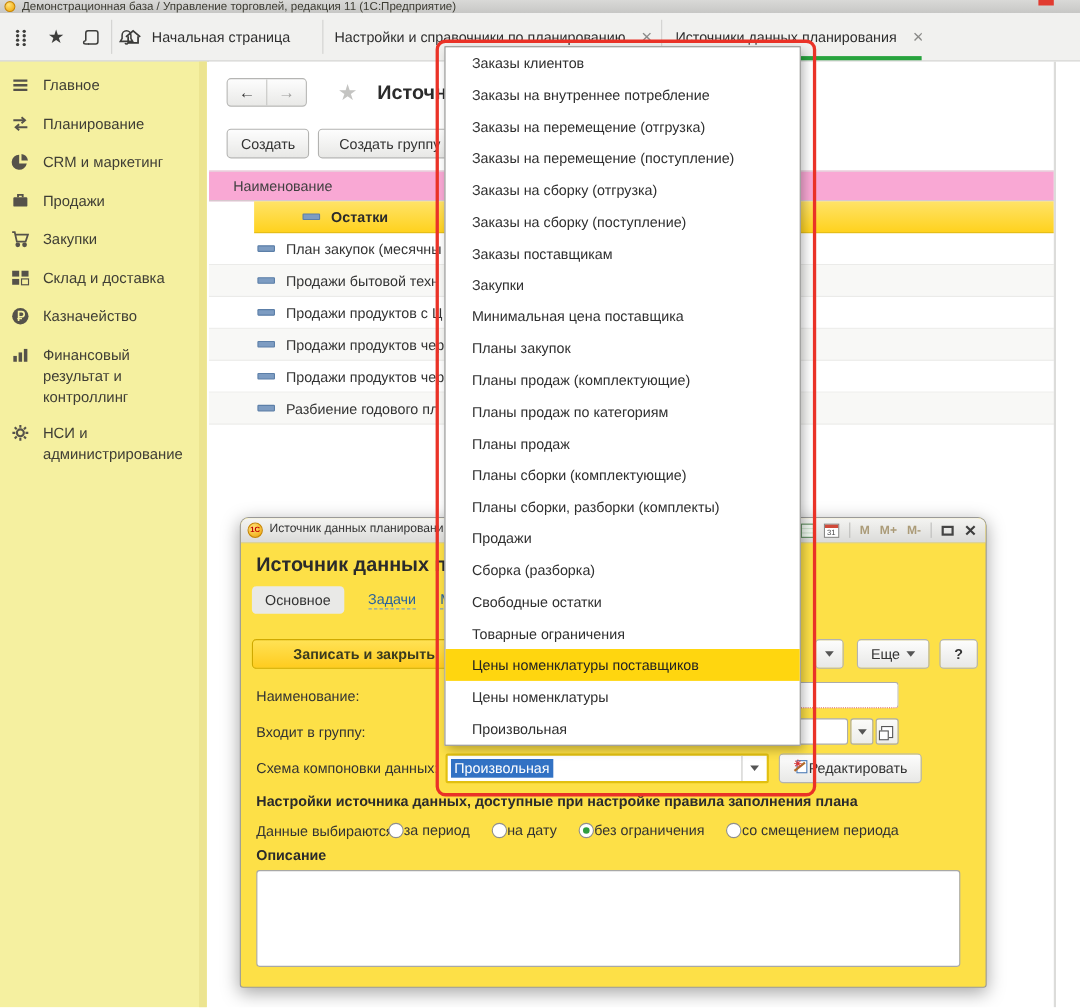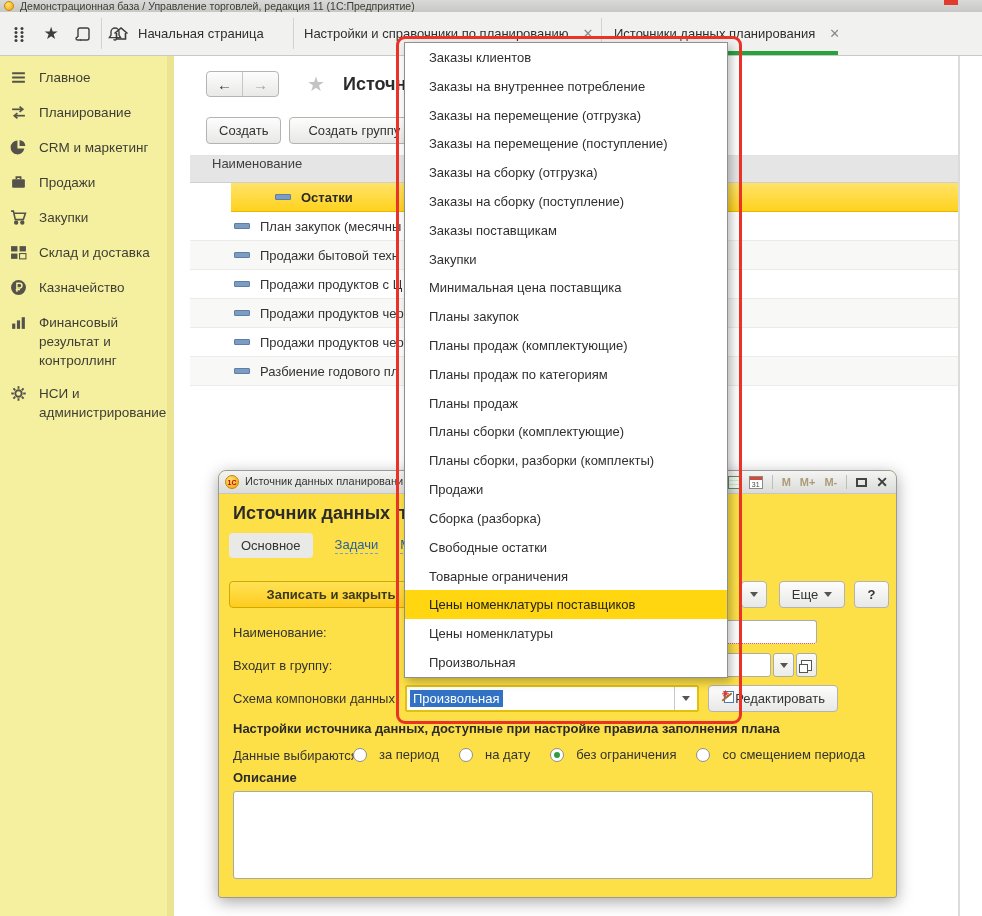--- a/index.html
+++ b/index.html
@@ -16,42 +16,42 @@
   .tabbar{position:absolute;left:0;top:12px;width:982px;height:44px;background:#f1f1ef;
     border-bottom:1px solid #c9c9c7;box-sizing:border-box;}
   .qicons{position:absolute;left:0;top:0;height:43px;display:flex;align-items:center;gap:14px;padding:0 10px;}
   .qicon{width:18px;height:18px;display:flex;align-items:center;justify-content:center;color:#3e3e3c;}
   .tabsep{position:absolute;top:6px;width:1px;height:31px;background:#d2d2d0;}
   .tab{position:absolute;top:0;height:43px;display:flex;align-items:center;gap:8px;padding:0 10px;box-sizing:border-box;white-space:nowrap;overflow:hidden;}
   .tab .tlabel{color:#2e2e2e;}
   .tab .tclose{color:#8a8a88;font-size:13px;margin-left:6px;}
   .tab-active-underline{position:absolute;left:0;right:0;bottom:0;height:4px;background:#27a33d;}
   
-  .sidebar{position:absolute;left:0;top:56px;width:174px;height:860px;background:#f5f0a0;box-sizing:border-box;padding-top:12px;}
+  .sidebar{position:absolute;left:0;top:56px;width:188px;height:860px;background:#f5f0a0;box-sizing:border-box;padding-top:12px;}
   .sidebar-strip{position:absolute;right:0;top:0;width:7px;height:100%;background:#ece490;}
   .side-item{display:flex;align-items:flex-start;gap:12px;padding:0 8px 0 10px;margin-bottom:14px;min-height:21px;cursor:default;}
   .side-item .sicon{width:17px;height:17px;flex:0 0 17px;margin-top:1px;color:#55524a;}
   .side-item .slabel{color:#3f3e35;font-size:13.5px;line-height:19px;}
   
   .content{position:absolute;left:190px;top:56px;width:792px;height:860px;background:#fff;}
   .vline-right{position:absolute;left:958px;top:56px;width:2px;height:860px;background:#dcdcda;}
   .navrow{position:absolute;left:0;top:14px;height:28px;display:flex;align-items:center;}
   .navbtns{display:flex;margin-left:16px;border:1px solid #b5b5b3;border-radius:4px;overflow:hidden;background:linear-gradient(#fdfdfd,#e9e9e7);}
   .navbtn{width:35px;height:24px;display:flex;align-items:center;justify-content:center;font-size:15px;}
   .navbtn+.navbtn{border-left:1px solid #c6c6c4;}
   .nav-back{color:#3a3a3a;} .nav-fwd{color:#a0a09e;}
   .fav-star{margin-left:28px;font-size:20px;color:#c4c4c2;}
   .page-title{margin-left:18px;font-size:18px;font-weight:600;color:#2b2b2b;white-space:nowrap;}
   .btn{display:inline-flex;align-items:center;justify-content:center;height:27px;padding:0 12px;
     background:linear-gradient(#fdfdfd,#e8e8e6);border:1px solid #b3b3b1;border-radius:4px;color:#333;box-sizing:border-box;white-space:nowrap;}
   .cmdrow{position:absolute;left:16px;top:61px;display:flex;gap:8px;}
   
   .table{position:absolute;left:0;top:99px;width:768px;}
-  .thead{height:28px;background:#e5e5e5;border-top:1px solid #e2e2e0;border-bottom:1px solid #cfcfcd;
-    display:flex;padding-left:22px;color:#3f3f3f;box-sizing:border-box;}
+  .thead{height:28px;background:#f9a8d4;border-top:1px solid #e2e2e0;border-bottom:1px solid #cfcfcd;
+    display:flex;align-items:center;padding-left:22px;color:#3f3f3f;box-sizing:border-box;}
   .trow{height:29px;display:flex;align-items:center;border-bottom:1px solid #ebebe9;box-sizing:border-box;}
   .trow:nth-child(odd){background:#f8f8f6;}
   .trow.sel{background:linear-gradient(#ffe368,#ffd21e);border-bottom:1px solid #e4b700;margin-left:41px;}
   .trow.sel .rowtext{font-weight:600;color:#2a2a2a;}
   .dash-icon{width:14px;height:4px;background:#7d9cc2;border:1px solid #5c7fa8;border-radius:1px;margin:0 0 0 44px;}
   .rowtext{margin-left:10px;white-space:nowrap;overflow:hidden;}
   
   .dialog{position:absolute;left:218px;top:470px;width:679px;height:428px;background:#fde047;z-index:10;
     border:1px solid #9a9a98;border-radius:8px 8px 3px 3px;box-shadow:0 4px 16px rgba(0,0,0,.35);box-sizing:border-box;}
   .dtitle{position:absolute;left:0;top:0;right:0;height:22px;background:linear-gradient(#f4f4f2,#dbdbd9);
@@ -95,21 +95,21 @@
   .combo-val{margin-left:3px;background:#3272c4;color:#fff;padding:1px 3px;white-space:nowrap;}
   .combo-arrow{margin-left:auto;width:22px;align-self:stretch;border-left:1px solid #c8c8c6;
     display:flex;align-items:center;justify-content:center;}
   .btn-edit{position:absolute;left:489px;top:214px;width:130px;height:27px;gap:7px;}
   .wand-icon{width:15px;height:15px;position:relative;}
   .wand-icon .pg{position:absolute;left:3px;top:0;width:10px;height:12px;border:1px solid #4a7ab5;background:#fff;box-sizing:border-box;}
   .wand-icon .wd{position:absolute;left:0;top:5px;width:12px;height:2px;background:#b06a2a;transform:rotate(-38deg);}
   .wand-icon .sp{position:absolute;right:-1px;top:-2px;color:#d33;font-size:9px;font-weight:bold;}
   .dbold{position:absolute;left:14px;font-weight:bold;color:#2b2b2b;white-space:nowrap;}
   .radiorow{position:absolute;left:134px;top:276px;display:flex;align-items:center;gap:20px;}
-  .radio-item{display:flex;align-items:center;gap:12px;white-space:nowrap;}
+  .radio-item{display:flex;align-items:center;gap:0;white-space:nowrap;}
   .radio{width:14px;height:14px;border-radius:50%;border:1px solid #8f8f8d;box-sizing:border-box;background:#fff;position:relative;}
   .radio.sel::after{content:"";position:absolute;left:3px;top:3px;width:6px;height:6px;border-radius:50%;background:#2f9e3f;}
   .dtextarea{position:absolute;left:14px;top:320px;width:640px;height:88px;border:1px solid #a8a8a6;border-radius:3px;
     box-sizing:border-box;resize:none;font-family:"Liberation Sans",sans-serif;}
   
   .dropdown{position:absolute;left:404px;top:42px;width:324px;height:636px;background:#fff;z-index:20;
     border:1px solid #8f8f8d;box-shadow:3px 4px 9px rgba(0,0,0,.28);box-sizing:border-box;display:flex;flex-direction:column;}
   .dd-item{flex:1;display:flex;align-items:center;padding-left:24px;color:#2f2f2f;white-space:nowrap;}
   .dd-item.hl{background:#ffd60f;color:#222;}
   

